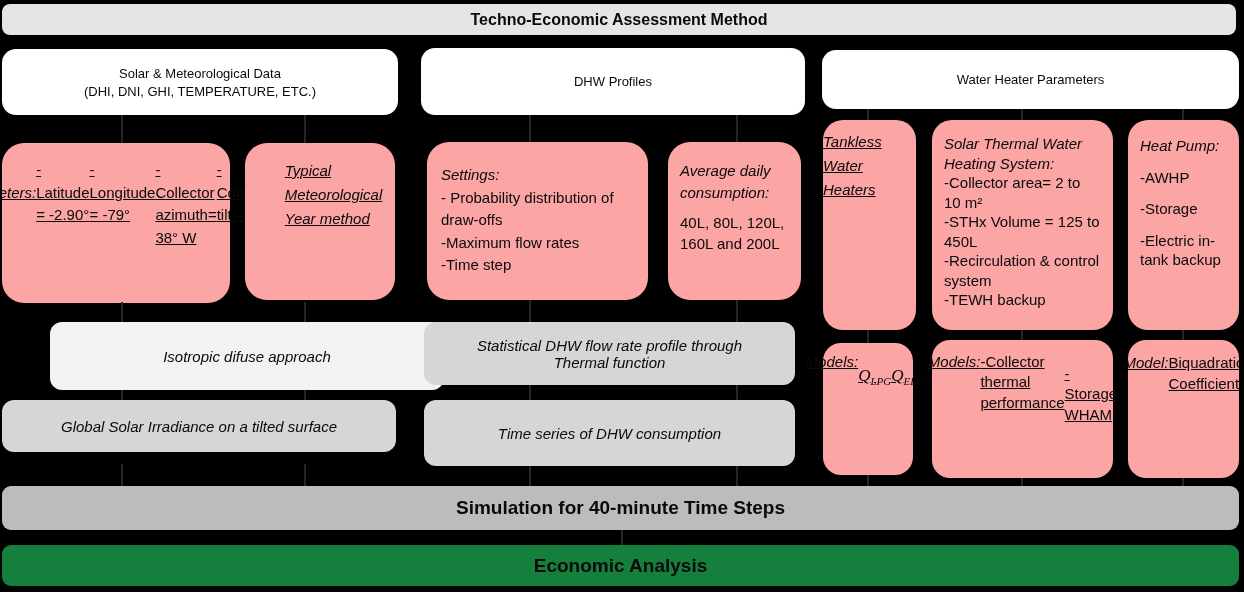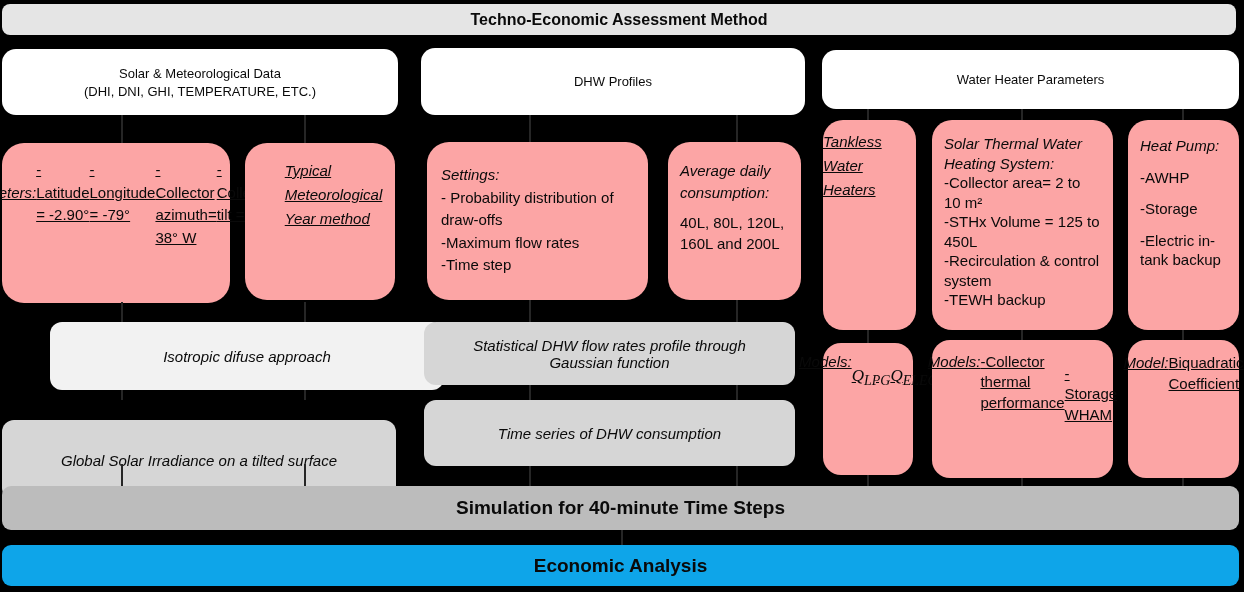--- a/index.html
+++ b/index.html
@@ -15,24 +15,24 @@
   .tier .t-title{font-style:italic;}
   .grayband{background:#d6d6d6;border-radius:12px;display:flex;align-items:center;justify-content:center;
             text-align:center;font-style:italic;font-size:15px;padding:6px 24px;}
   .lightband{background:#f2f2f2;border-radius:12px;display:flex;align-items:center;justify-content:center;
              text-align:center;font-style:italic;font-size:15px;padding:6px 24px;margin-left:48px;}
   .vcenter{display:flex;flex-direction:row;justify-content:center;text-decoration:underline;}
   .italic{font-style:italic;}
   .tight{line-height:1.3;}
   .bar{display:flex;align-items:center;justify-content:center;font-weight:bold;font-size:19px;border-radius:9px;}
   .sim{background:#bcbcbc;}
-  .eco{background:#0ea5e9;}
+  .eco{background:#15803d;}
   .connector{position:absolute;width:2px;background:#262626;}
   .qline{font-family:"Liberation Serif", serif;font-style:italic;font-size:17px;margin-top:12px;}
-  .qline sub{font-size:14px;font-style:italic;}
+  .qline sub{font-size:11px;font-style:italic;}
   .gap8{margin-top:8px;}
   .gap12{margin-top:12px;}
   .center{text-align:center;}
 </style>
 </head>
 <body>
 
 <div id="stage">
 
   <div class="box banner" style="left:2px;top:4px;width:1234px;height:31px;">
@@ -56,36 +56,36 @@
     <div>-Longitude = -79°</div>
     <div>-Collector azimuth= 38° W</div>
     <div>-Collector tilt = 10°</div>
   </div>
   <div class="box tier vcenter italic" style="left:245px;top:143px;width:150px;height:157px;line-height:1.6;padding-left:41px;">
     <div>Typical Meteorological Year method</div>
   </div>
   <div class="box lightband" style="left:2px;top:322px;width:394px;height:68px;">
     <span>Isotropic difuse approach</span>
   </div>
-  <div class="box grayband" style="left:2px;top:420px;width:394px;height:80px;">
+  <div class="box grayband" style="left:2px;top:400px;width:394px;height:52px;">
     <span>Global Solar Irradiance on a tilted surface</span>
   </div>
 
   <div class="box tier" style="left:427px;top:142px;width:221px;height:158px;padding-top:22px;">
     <div class="t-title">Settings:</div>
     <div>- Probability distribution of draw-offs</div>
     <div>-Maximum flow rates</div>
     <div>-Time step</div>
   </div>
   <div class="box tier" style="left:668px;top:142px;width:133px;height:158px;padding:18px 12px;line-height:1.45;">
     <div class="t-title">Average daily consumption:</div>
     <div class="gap8">40L, 80L, 120L, 160L and 200L</div>
   </div>
   <div class="box grayband" style="left:424px;top:322px;width:371px;height:63px;padding:6px 40px;">
-    <span>Statistical DHW flow rates profile through Gaussian function</span>
+    <span>Statistical DHW flow rate profile through Thermal function</span>
   </div>
   <div class="box grayband" style="left:424px;top:400px;width:371px;height:66px;">
     <span>Time series of DHW consumption</span>
   </div>
 
   <div class="box tier vcenter italic" style="left:823px;top:120px;width:93px;height:210px;padding:10px 0;line-height:1.6;border-radius:20px;">
     <div>Tankless Water Heaters</div>
   </div>
   <div class="box tier tight" style="left:932px;top:120px;width:181px;height:210px;padding:14px 12px;border-radius:20px;">
     <div class="t-title">Solar Thermal Water Heating System:</div>

